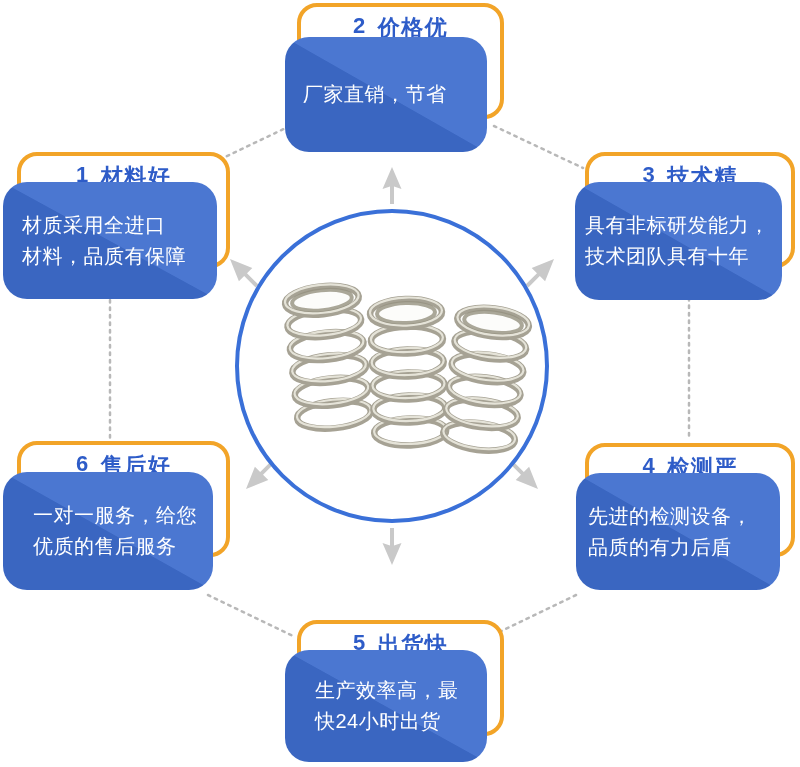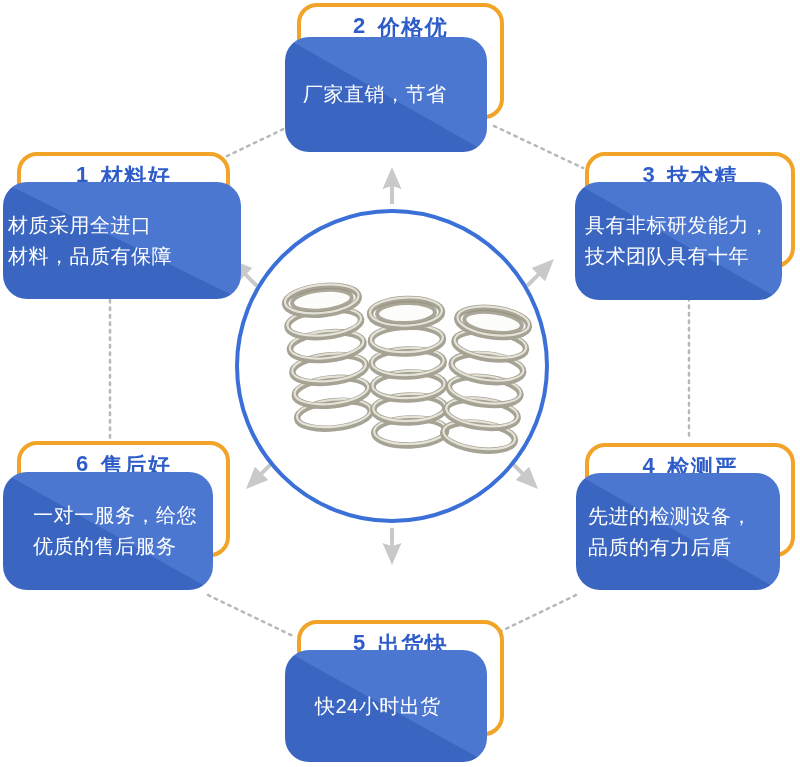--- a/index.html
+++ b/index.html
@@ -111,21 +111,21 @@
     </g>
   </svg>
 
   <div>
     <div class="ocard" style="left:17px;top:152px;width:213px;height:116px">
       <div class="otitle">
         <span>1</span>
         <span>材料好</span>
       </div>
     </div>
-    <div class="bcard" style="left:3px;top:182px;width:238px;height:117px;padding-left:5px">
+    <div class="bcard" style="left:3px;top:182px;width:214px;height:117px;padding-left:19px">
       <div>材质采用全进口</div>
       <div>材料，品质有保障</div>
     </div>
   </div>
 
   <div>
     <div class="ocard" style="left:297px;top:3px;width:207px;height:116px">
       <div class="otitle">
         <span>2</span>
         <span>价格优</span>
@@ -163,20 +163,21 @@
   </div>
 
   <div>
     <div class="ocard" style="left:297px;top:620px;width:207px;height:116px">
       <div class="otitle">
         <span>5</span>
         <span>出货快</span>
       </div>
     </div>
     <div class="bcard" style="left:285px;top:650px;width:202px;height:112px;padding-left:30px">
+      <div>生产效率高，最</div>
       <div>快24小时出货</div>
     </div>
   </div>
 
   <div>
     <div class="ocard" style="left:17px;top:441px;width:213px;height:116px">
       <div class="otitle">
         <span>6</span>
         <span>售后好</span>
       </div>

